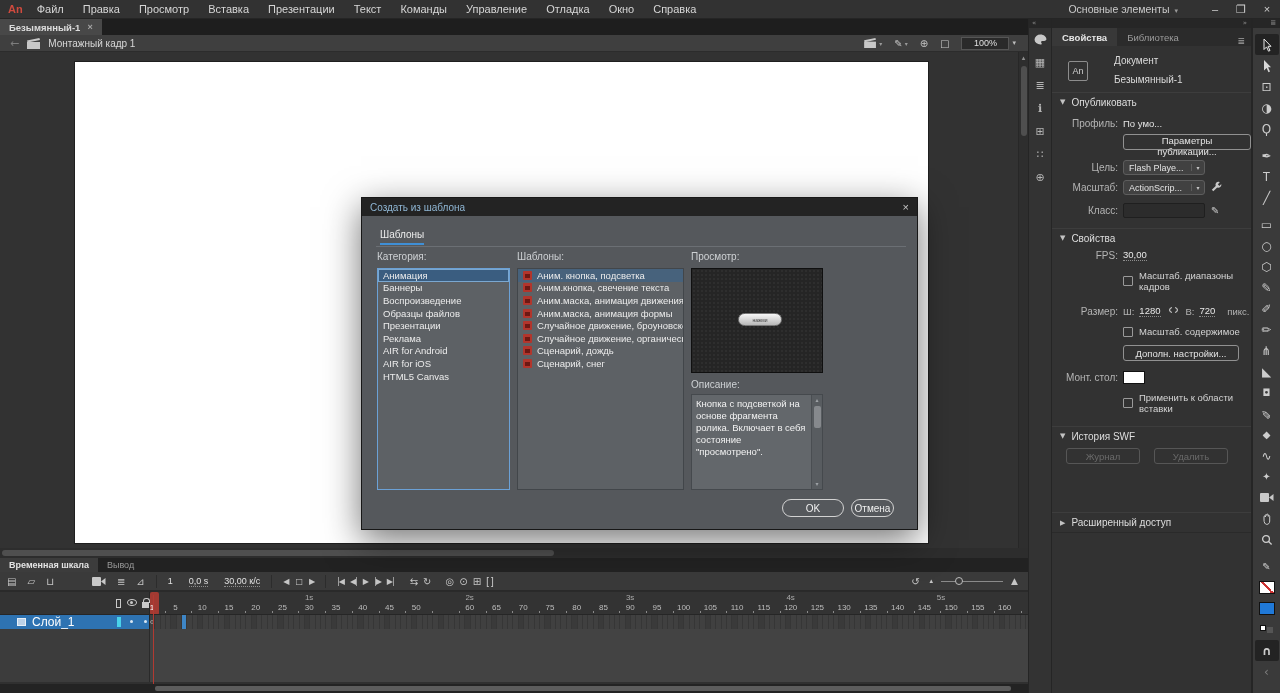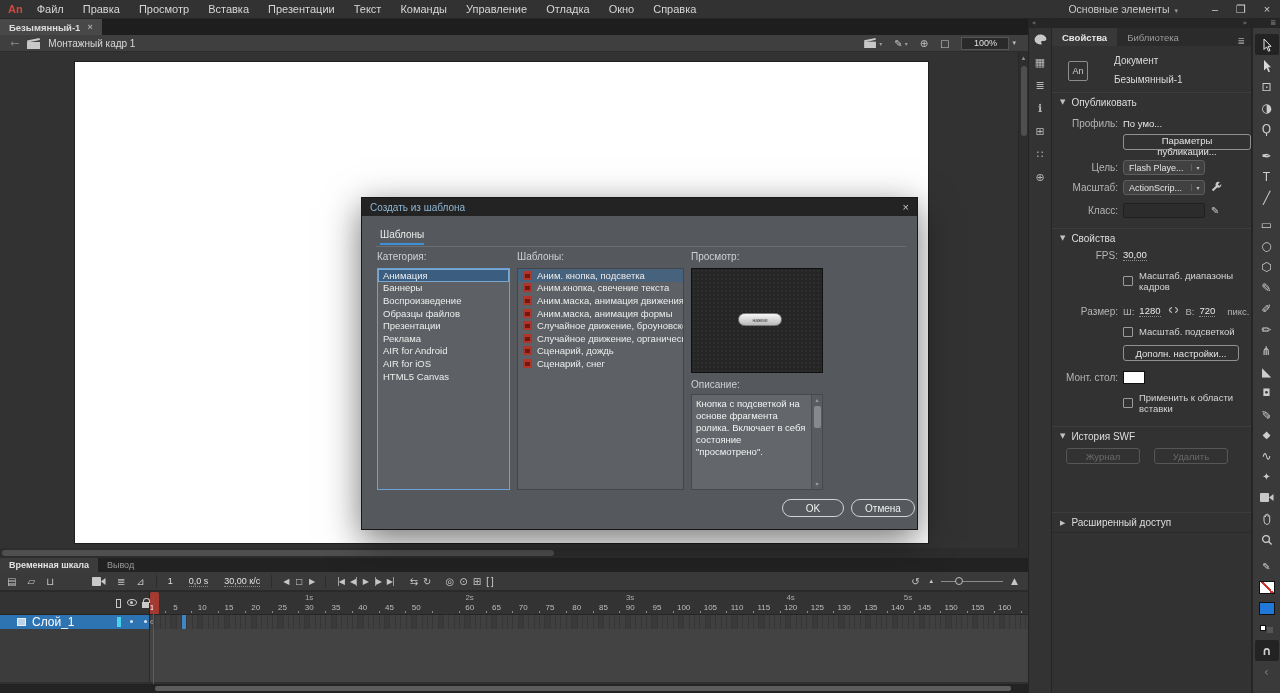--- a/index.html
+++ b/index.html
@@ -143,21 +143,21 @@
 .ticn:after{content:"";position:absolute;left:2px;top:3px;width:5px;height:4px;background:#6d1813}
 .preview{position:absolute;left:329px;top:70px;width:132px;height:105px;background:#252525;border:1px solid #101010;background-image:radial-gradient(#2e2e2e 1px,transparent 1px);background-size:4px 4px}
 .pillbtn{position:absolute;left:46px;top:44px;width:44px;height:13px;border-radius:7px;background:linear-gradient(#f7f7f7,#b9b9b9);border:1px solid #7a7a7a;color:#444;font-size:5px;display:flex;align-items:center;justify-content:center}
 .descbox{position:absolute;left:329px;top:196px;width:132px;height:96px;background:#63676b;border:1px solid #45494d;color:#f2f2f2;font-size:9.5px;line-height:12px;padding:3px 4px;padding-right:15px}
 .dscroll{position:absolute;right:0;top:0;width:11px;height:100%;background:#585c60;border-left:1px solid #4a4e52}
 .dscroll .a{display:block;text-align:center;color:#9da1a5;font-size:6px;line-height:10px}
 .dscroll .a.dn{position:absolute;bottom:0;width:100%}
 .dthumb{position:absolute;left:2px;top:11px;width:7px;height:22px;background:#86898d;border-radius:2px}
 .dbtn{position:absolute;top:301px;height:18px;border:1px solid #d2d2d2;border-radius:9px;background:transparent;color:#efefef;font-size:10px;font-family:inherit}
 .okbtn{left:420px;width:62px}
-.cancelbtn{left:489px;width:64px}
+.cancelbtn{left:489px;width:43px}
 
 svg .st{fill:#c8c8c8}
 </style>
 </head>
 <body>
 
 <div class="app">
 
   <div class="menubar">
     <span class="logo">An</span>
@@ -280,21 +280,21 @@
           <span class="oicon obox"></span>
           <span class="oicon eye"></span>
           <span class="oicon lock"></span>
         </div>
         <div class="ruler" id="ruler">
           <div class="phmark"></div>
         <span class="rsec" style="left: 159.15px;">1s</span>
             <span class="rsec" style="left: 319.65px;">2s</span>
             <span class="rsec" style="left: 480.15px;">3s</span>
             <span class="rsec" style="left: 640.65px;">4s</span>
-            <span class="rsec" style="left: 758px;">5s</span>
+            <span class="rsec" style="left: 791px;">5s</span>
             <span class="rnum ph1">1</span>
             <span class="rnum" style="left: 25.4px;">5</span>
             <span class="rnum" style="left: 52.15px;">10</span>
             <span class="rnum" style="left: 78.9px;">15</span>
             <span class="rnum" style="left: 105.65px;">20</span>
             <span class="rnum" style="left: 132.4px;">25</span>
             <span class="rnum" style="left: 159.15px;">30</span>
             <span class="rnum" style="left: 185.9px;">35</span>
             <span class="rnum" style="left: 212.65px;">40</span>
             <span class="rnum" style="left: 239.4px;">45</span>
@@ -703,21 +703,21 @@
         <span class="sicon" style="margin-left:7px"><svg width="11" height="10" viewBox="0 0 11 10">
               <path d="M4 2.5A3 3 0 0 0 1.5 5 3 3 0 0 0 4 7.5M7 2.5A3 3 0 0 1 9.5 5 3 3 0 0 1 7 7.5" fill="none" stroke="#c8c8c8" stroke-width="1.2"></path>
             </svg></span>
         <span class="dim" style="margin-left:7px">В:</span>
         <span class="hotv" style="margin-left:5px">720</span>
         <span class="dim" style="margin-left:12px">пикс.</span>
       </div>
       <div class="prow" style="margin-top:9px">
         <span class="plabel"></span>
         <span class="cb"></span>
-        <span class="cbl">Масштаб. подсветкой</span>
+        <span class="cbl">Масштаб. содержимое</span>
       </div>
       <div class="prow" style="margin-top:8px">
         <span class="plabel"></span>
         <button class="pbtn" style="width:116px">Дополн. настройки...</button>
       </div>
       <div class="prow" style="margin-top:10px">
         <span class="plabel">Монт. стол:</span>
         <span class="swatch"></span>
       </div>
       <div class="prow" style="margin-top:8px">

